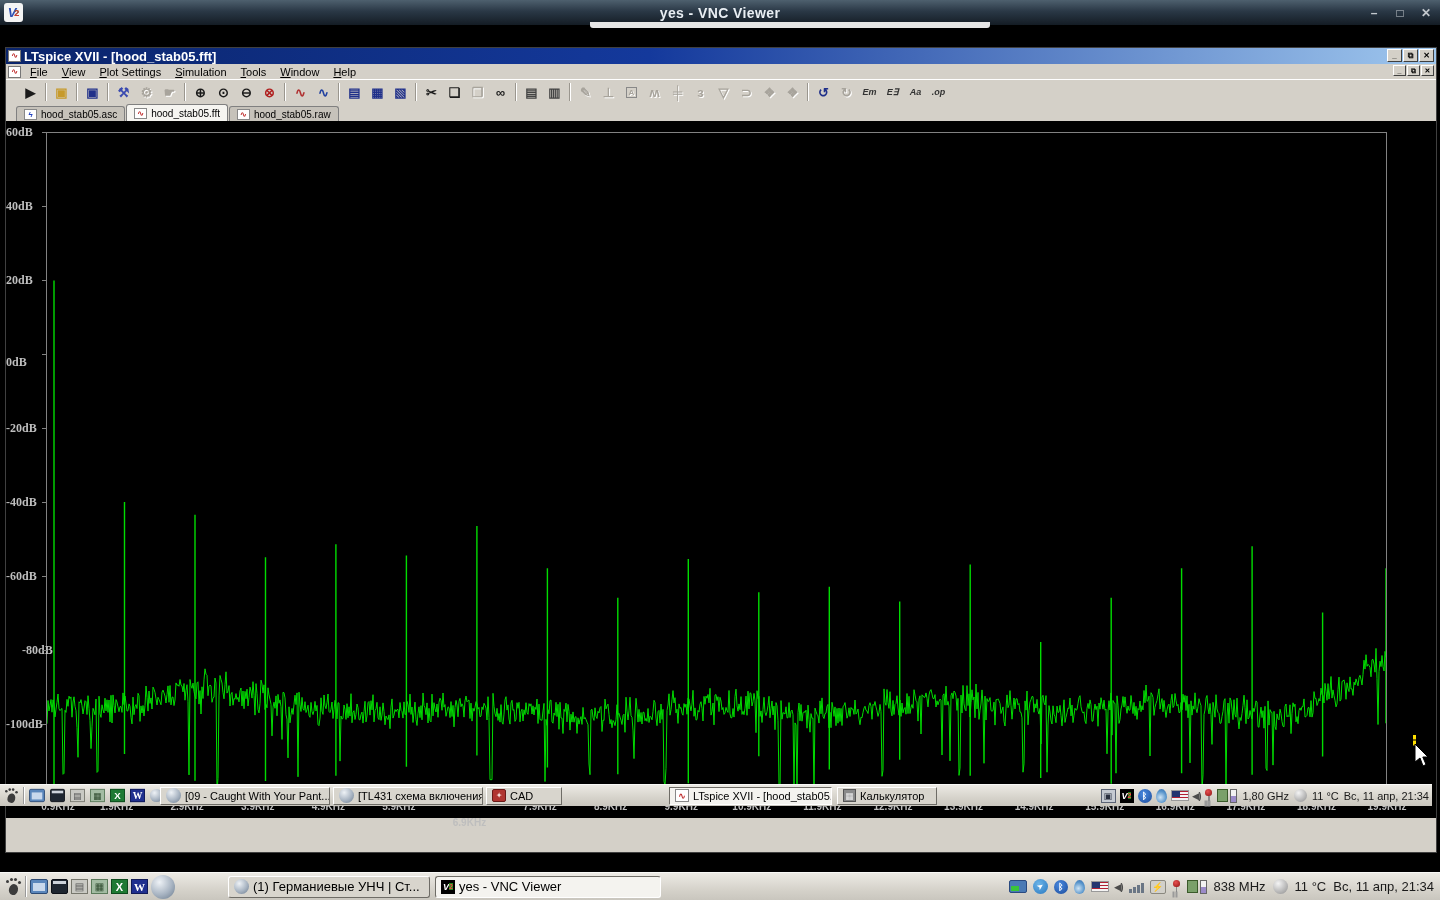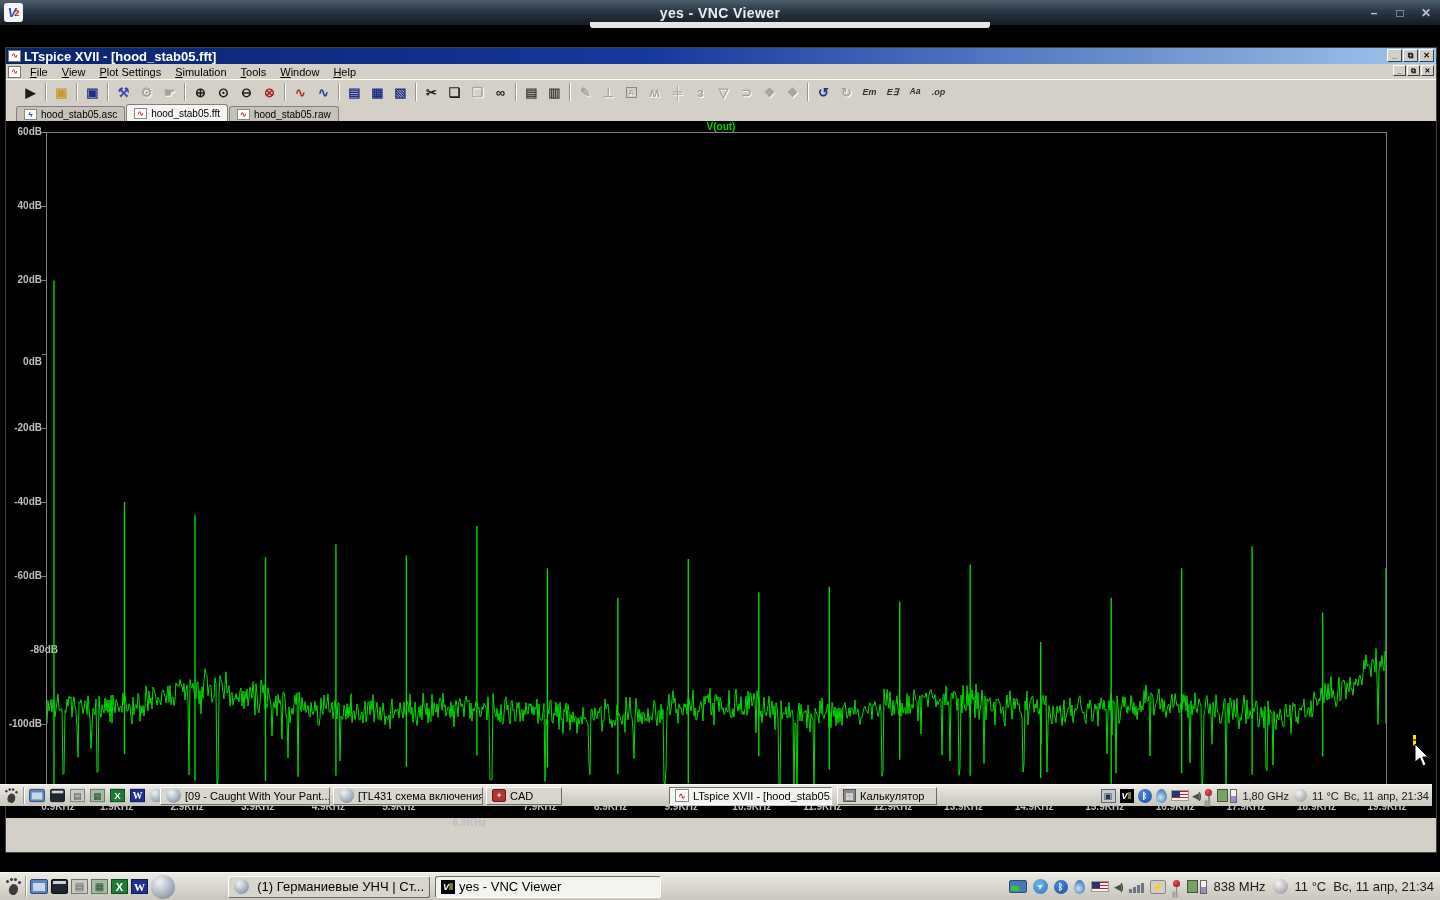--- a/index.html
+++ b/index.html
@@ -63,22 +63,22 @@
   .tab-ic.schematic { color:#2040c0; }
   .tab-ic.waveform { color:#c03030; }
 
   
   #plot { position:absolute; top:73px; left:0; right:0; height:697px; background:#000; }
   #plot-signal { position:absolute; top:0; left:0; right:0; height:11px; text-align:center;
     color:#00dc00; font-size:10px; font-weight:bold; line-height:11px; }
   #plot-box { position:absolute; left:40px; top:11px; width:1341px; height:666px;
     border:1px solid #828282; }
   #trace-svg { position:absolute; left:41px; top:12px; }
-  .ylab { position:absolute; width:36px; text-align:right; color:#bebebe;
-    font-size:10px; font-weight:bold; line-height:10px; }
+  .ylab { position:absolute; width:36px; text-align:left; color:#bebebe;
+    font-size:12px; font-weight:bold; line-height:10px;font-family:Liberation Serif, serif; }
   .xlab { position:absolute; width:62px; margin-left:-31px; text-align:center;
     color:#bebebe; font-size:10px; font-weight:bold; }
   .ytick { position:absolute; width:5px; height:1px; background:#828282; left:36px; }
   .xtick { position:absolute; width:1px; height:4px; background:#828282; }
 
   #lt-statusbar { position:absolute; top:770px; left:0; right:0; height:14px;
     background:#d4d0c8; border-top:1px solid #fff; font-size:10.5px; color:#111;
     padding:1px 0 0 4px; }
 
   
@@ -329,21 +329,21 @@
       <div class="tbtn disabled">
         <span style="color: rgb(136, 136, 136);">↻</span>
       </div>
       <div class="tbtn two">
         <span style="color: rgb(51, 51, 51);">Em</span>
       </div>
       <div class="tbtn two">
         <span style="color: rgb(51, 51, 51);">E∃</span>
       </div>
       <div class="tbtn two">
-        <span style="color: rgb(51, 51, 51); font-family: Liberation Mono, monospace;">Aa</span>
+        <span style="color: rgb(51, 51, 51);">Aa</span>
       </div>
       <div class="tbtn two">
         <span style="color: rgb(51, 51, 51);">.op</span>
       </div>
     </div>
   <div id="lt-tabbar">
       <div class="tab">
         <span class="tab-ic schematic">ϟ</span>
         <span>hood_stab05.asc</span>
       </div>
@@ -351,21 +351,20 @@
         <span class="tab-ic waveform">∿</span>
         <span>hood_stab05.fft</span>
       </div>
       <div class="tab">
         <span class="tab-ic waveform">∿</span>
         <span>hood_stab05.raw</span>
       </div>
     </div>
 
   <div id="plot">
-    <div id="plot-signal">V(out)</div>
     <div id="plot-box"></div>
     <div id="axis-labels">
         <span class="ylab" style="top: 6px; left: 0px;">60dB</span>
         <span class="ytick" style="top: 11px;"></span>
         <span class="ylab" style="top: 80px; left: 0px;">40dB</span>
         <span class="ytick" style="top: 85px;"></span>
         <span class="ylab" style="top: 154px; left: 0px;">20dB</span>
         <span class="ytick" style="top: 159px;"></span>
         <span class="ylab" style="top: 236px; left: 0px;">0dB</span>
         <span class="ytick" style="top: 233px;"></span>
@@ -494,21 +493,21 @@
   <span class="ql" id="host-ql">
       <span class="ticon icon-file-manager"></span>
       <span class="ticon icon-terminal"></span>
       <span class="ticon icon-floppy-drive">▤</span>
       <span class="ticon icon-calculator">▦</span>
       <span class="ticon icon-excel">X</span>
       <span class="ticon icon-word">W</span>
       <span class="ticon icon-browser-sphere"></span>
     </span>
   <span class="tb-buttons" id="host-buttons" style="left:228px;">
-      <span class="tb-btn" style="width: 202px; justify-content: space-between;">
+      <span class="tb-btn" style="width: 202px;">
         <span class="ticon icon-sphere"></span>
         <span>(1) Германиевые УНЧ | Ст...</span>
       </span>
       <span class="tb-btn active" style="width: 226px; margin-left: 5px;">
         <span class="ticon icon-vnc">
           <span class="v">V</span>
           <span class="n2">2</span>
         </span>
         <span>yes - VNC Viewer</span>
       </span>

